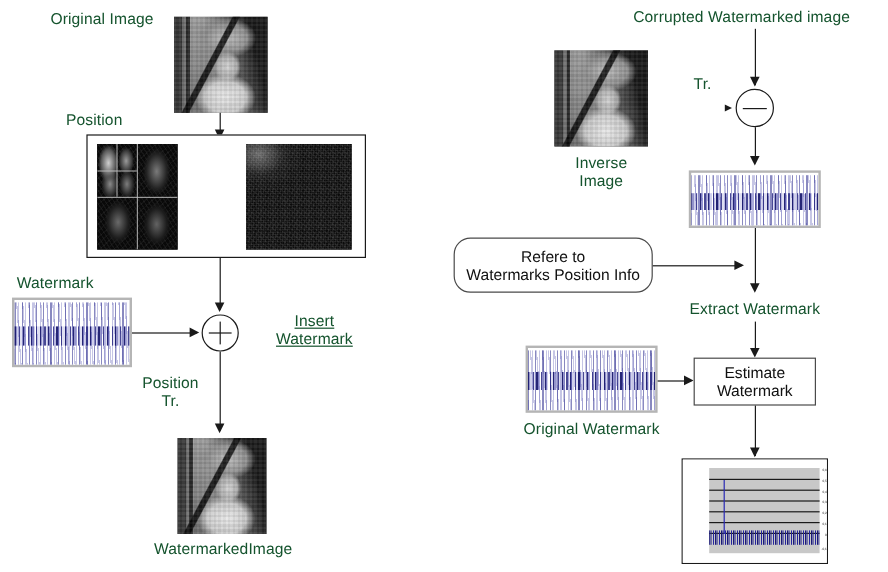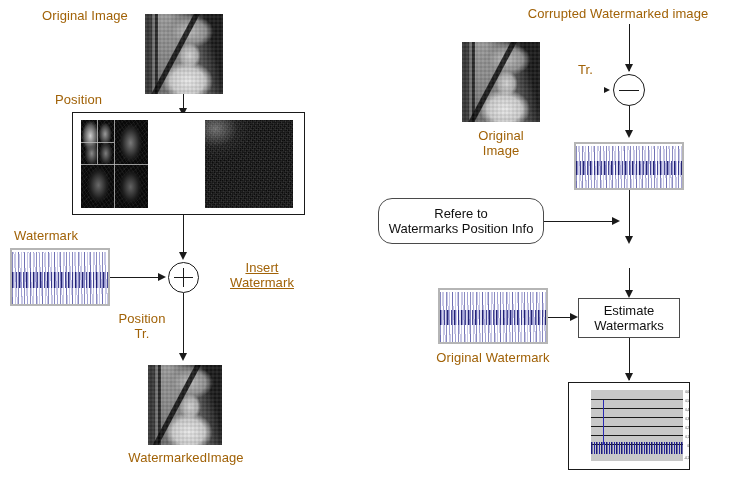--- a/index.html
+++ b/index.html
@@ -10,21 +10,21 @@
   }
   #canvas{
     position:relative;
     width:740px;
     height:477px;
     background:#ffffff;
     overflow:hidden;
   }
   .lbl{
     position:absolute;
-    color:#a16207;
+    color:#14532d;
     font-size:13px;
     line-height:15px;
     white-space:pre;
     letter-spacing:0.1px;
   }
   .lbl.center{text-align:center;}
   .box{
     position:absolute;
     border:1.6px solid #1a1a1a;
     background:#ffffff;
@@ -233,21 +233,21 @@
 
   <div class="opcircle" style="left:613px;top:74px;width:32px;height:32px;"></div>
   <div class="op-h" style="left:619px;top:90px;width:20px;"></div>
 
   <div class="lbl" style="left:578px;top:62px;width:34px;">Tr.</div>
 
   <div class="arrowright sm" style="left:604px;top:86.5px;"></div>
 
   <div class="pic lena" style="left:462px;top:42px;width:78px;height:80px;"></div>
 
-  <div class="lbl center" style="left:455px;top:128px;width:92px;">Original
+  <div class="lbl center" style="left:455px;top:128px;width:92px;">Inverse
 Image</div>
 
   <div class="vline" style="left:629px;top:106px;height:30px;"></div>
   <div class="arrowdown" style="left:624.5px;top:130px;"></div>
 
   <div class="wmk" style="left:574px;top:142px;width:110px;height:48px;">
     <div class="spray" style="top:2px;height:42px;"></div>
     <div class="core" style="top:17px;height:14px;"></div>
   </div>
 
@@ -255,37 +255,38 @@
     <div class="boxtext">Refere to
 Watermarks Position Info</div>
   </div>
 
   <div class="hline" style="left:544px;top:221px;width:74px;"></div>
   <div class="arrowright" style="left:612px;top:216.5px;"></div>
 
   <div class="vline" style="left:629px;top:190px;height:52px;"></div>
   <div class="arrowdown" style="left:624.5px;top:236px;"></div>
 
+  <div class="lbl center" style="left:554px;top:250px;width:150px;">Extract Watermark</div>
 
   <div class="vline" style="left:629px;top:268px;height:28px;"></div>
   <div class="arrowdown" style="left:624.5px;top:290px;"></div>
 
   <div class="wmk" style="left:438px;top:288px;width:110px;height:56px;">
     <div class="spray" style="top:2px;height:50px;"></div>
     <div class="core" style="top:20px;height:15px;"></div>
   </div>
 
   <div class="lbl center" style="left:412px;top:350px;width:162px;">Original Watermark</div>
 
   <div class="hline" style="left:548px;top:317px;width:28px;"></div>
   <div class="arrowright" style="left:570px;top:312.5px;"></div>
 
   <div class="box thin" style="left:578px;top:298px;width:102px;height:40px;">
     <div class="boxtext">Estimate
-Watermarks</div>
+Watermark</div>
   </div>
 
   <div class="vline" style="left:629px;top:338px;height:42px;"></div>
   <div class="arrowdown" style="left:624.5px;top:373px;"></div>
 
   <div class="box" style="left:568px;top:382px;width:122px;height:88px;">
     <div class="simplot" style="left:0;top:0;right:0;bottom:0;">
       <div class="plotarea" style="left:22px;top:7px;right:6px;bottom:8px;">
         <div class="gline" style="top:9px;"></div>
         <div class="gline" style="top:18px;"></div>

